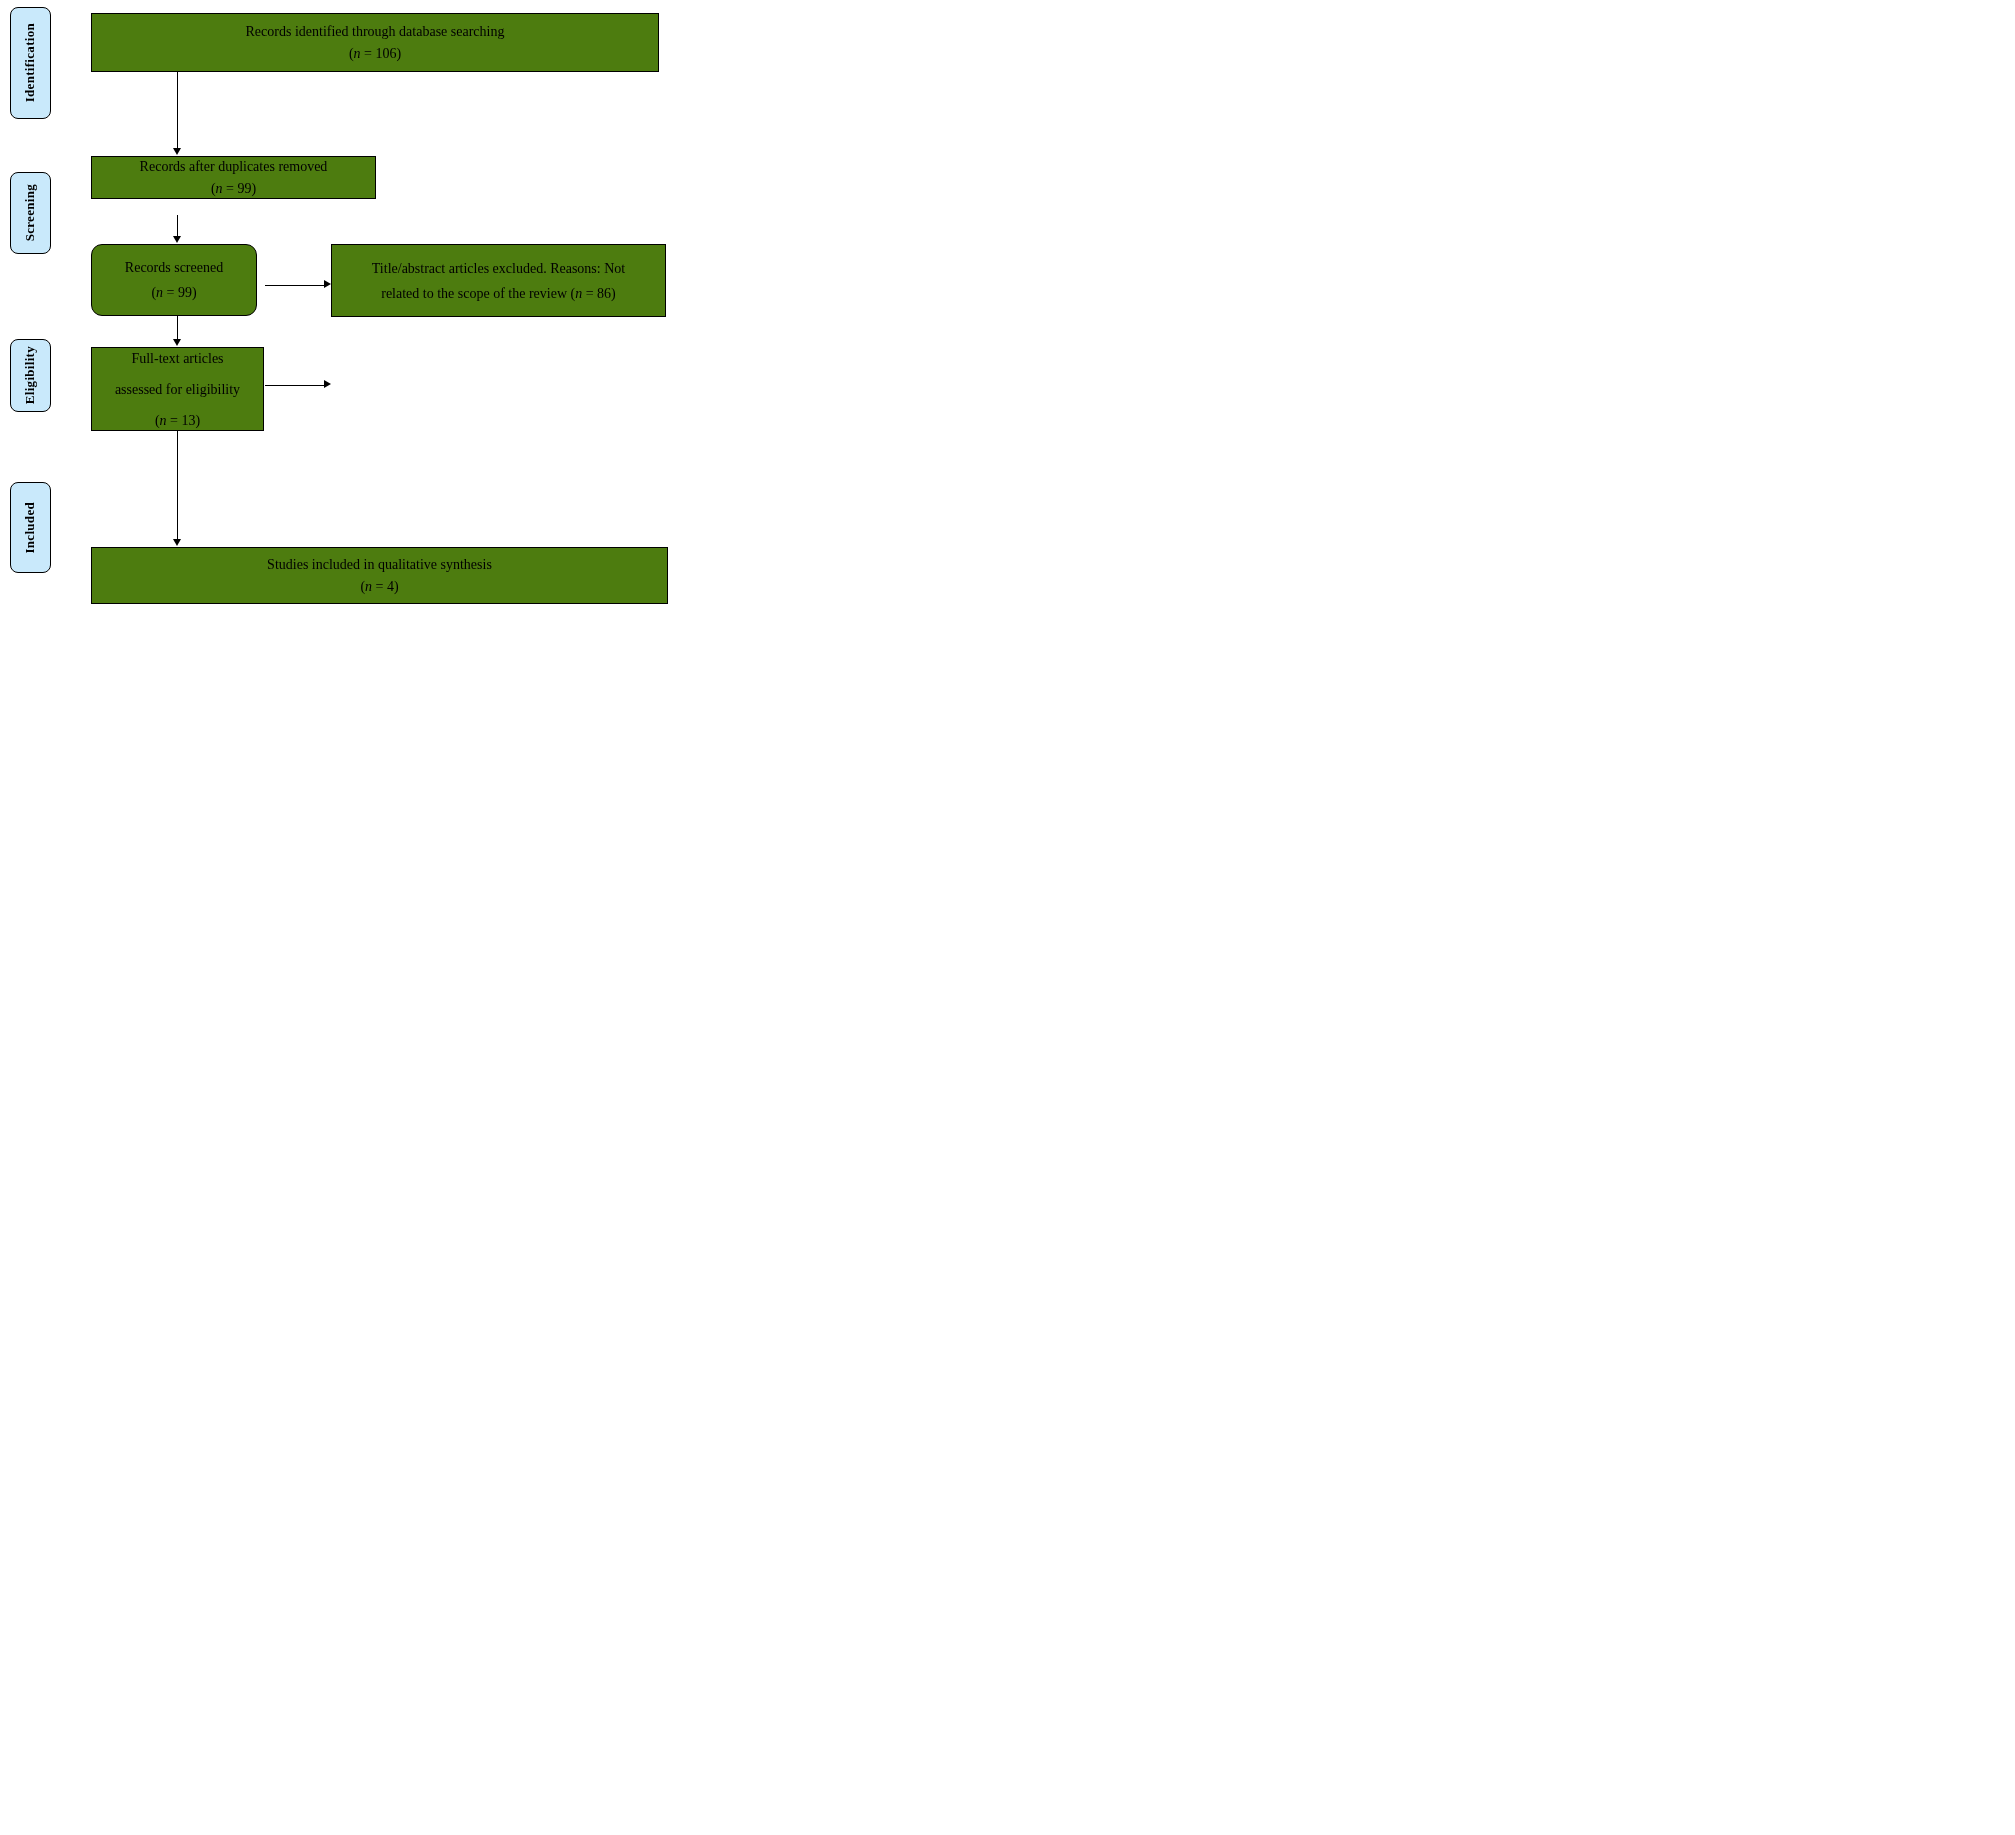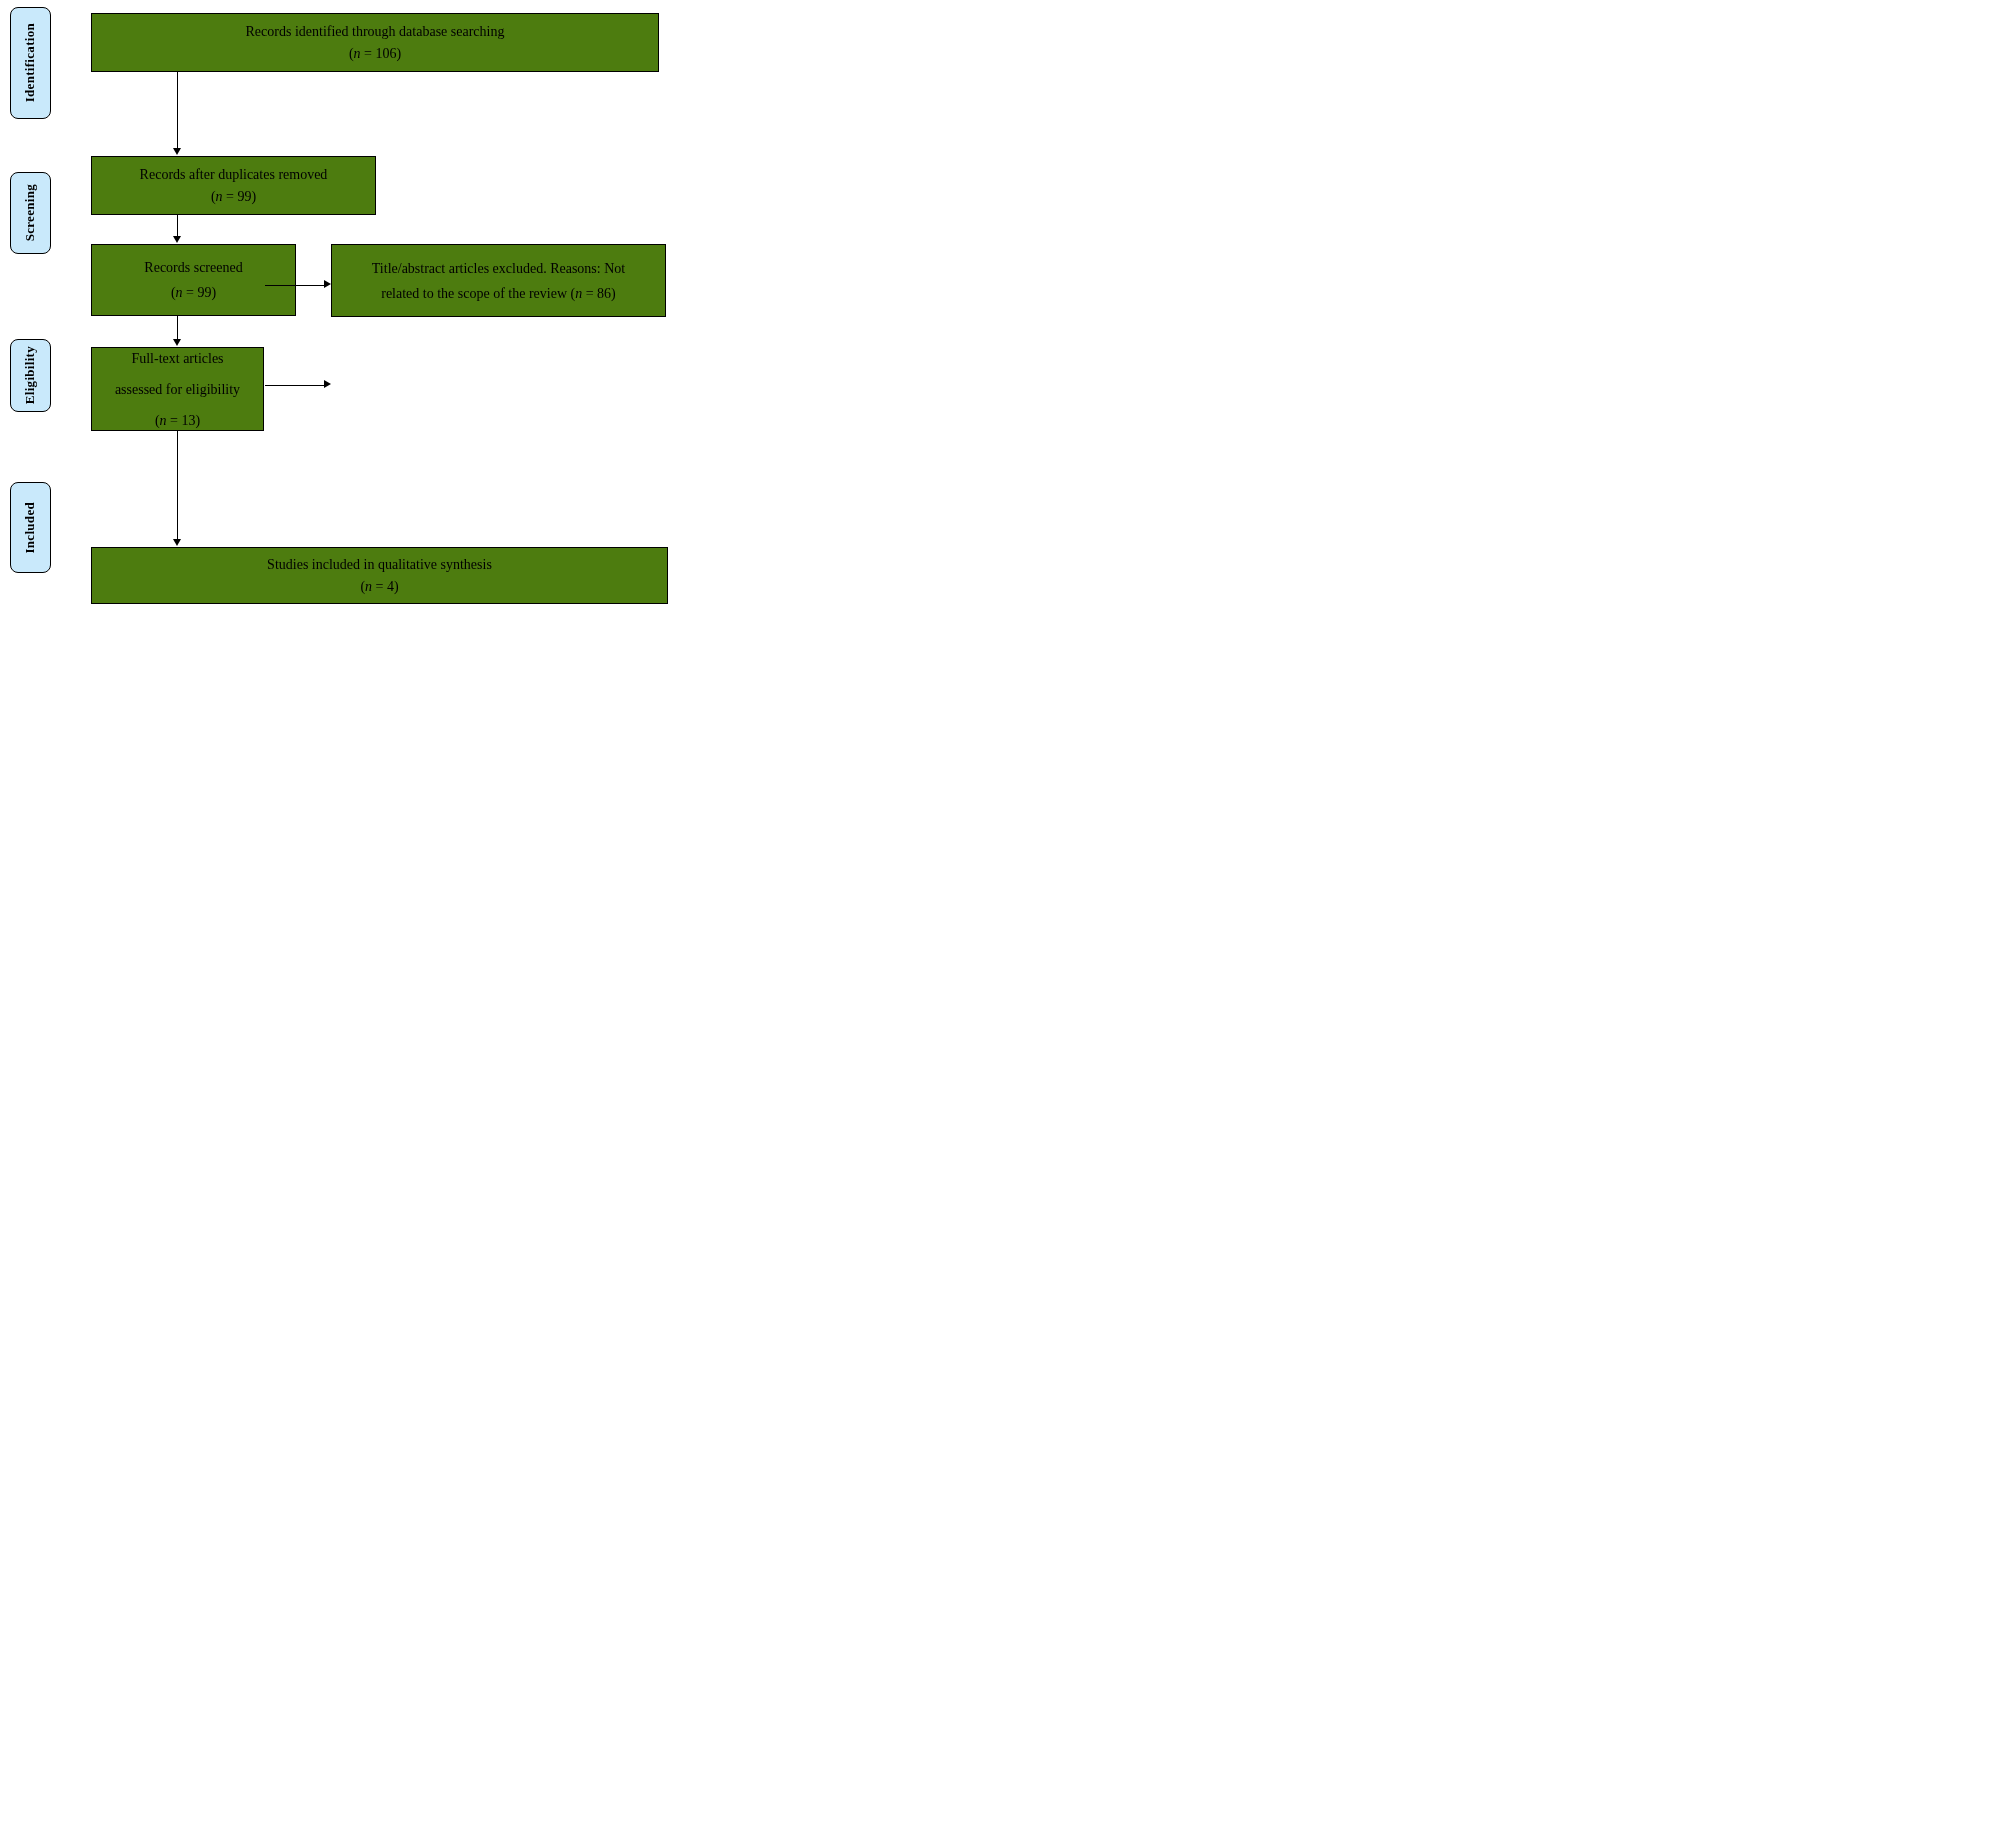--- a/index.html
+++ b/index.html
@@ -114,29 +114,29 @@
   </div>
 
   <div class="fbox" style="left:91px;top:13px;width:568px;height:59px;">
     <div class="box-line">Records identified through database searching</div>
     <div class="box-line">(<i>n</i> = 106)</div>
   </div>
 
   <div class="arrow-line-v" style="left:177px;top:72px;height:77px;"></div>
   <div class="arrow-head-down" style="left:173px;top:148px;"></div>
 
-  <div class="fbox" style="left:91px;top:156px;width:285px;height:59px;text-align:center;">
+  <div class="fbox" style="left:91px;top:156px;width:285px;height:43px;text-align:center;">
     <div class="box-line">Records after duplicates removed</div>
     <div class="box-line">(<i>n</i> = 99)</div>
   </div>
 
   <div class="arrow-line-v" style="left:177px;top:215px;height:22px;"></div>
   <div class="arrow-head-down" style="left:173px;top:236px;"></div>
 
-  <div class="fbox tall-gap" style="left:91px;top:244px;width:205px;height:72px;">
+  <div class="fbox tall-gap" style="left:91px;top:244px;width:166px;height:72px;border-radius:11px;">
     <div class="box-line">Records screened</div>
     <div class="box-line">(<i>n</i> = 99)</div>
   </div>
 
   <div class="arrow-line-h" style="left:265px;top:285px;width:60px;"></div>
   <div class="arrow-head-right" style="left:324px;top:280px;"></div>
 
   <div class="fbox tall-gap" style="left:331px;top:244px;width:335px;height:73px;">
     <div class="box-line">Title/abstract articles excluded. Reasons: Not</div>
     <div class="box-line">related to the scope of the review (<i>n</i> = 86)</div>

